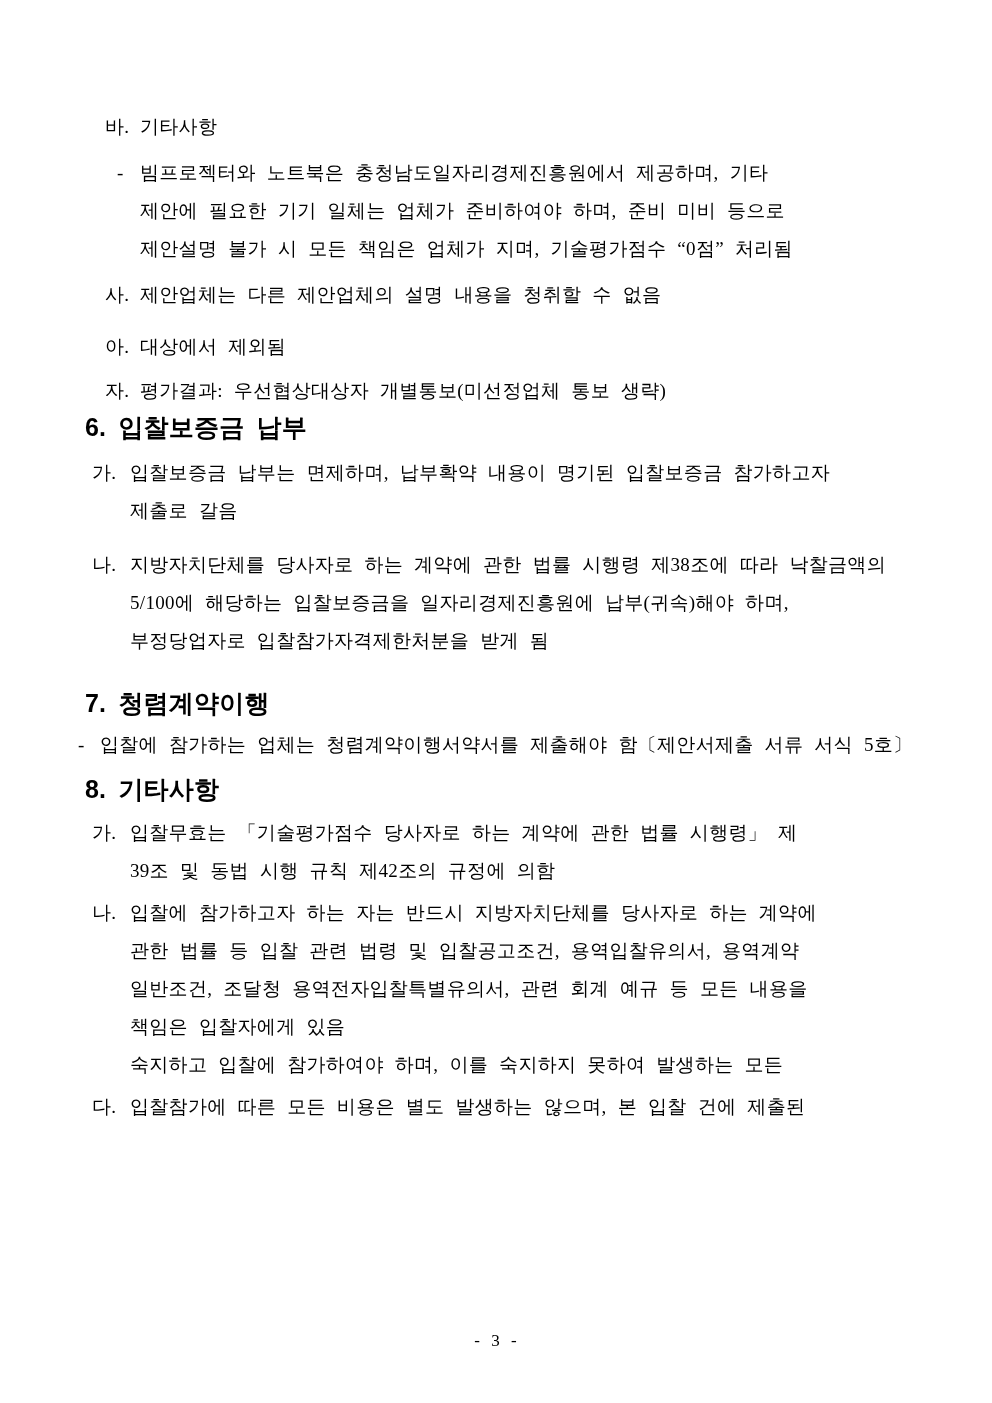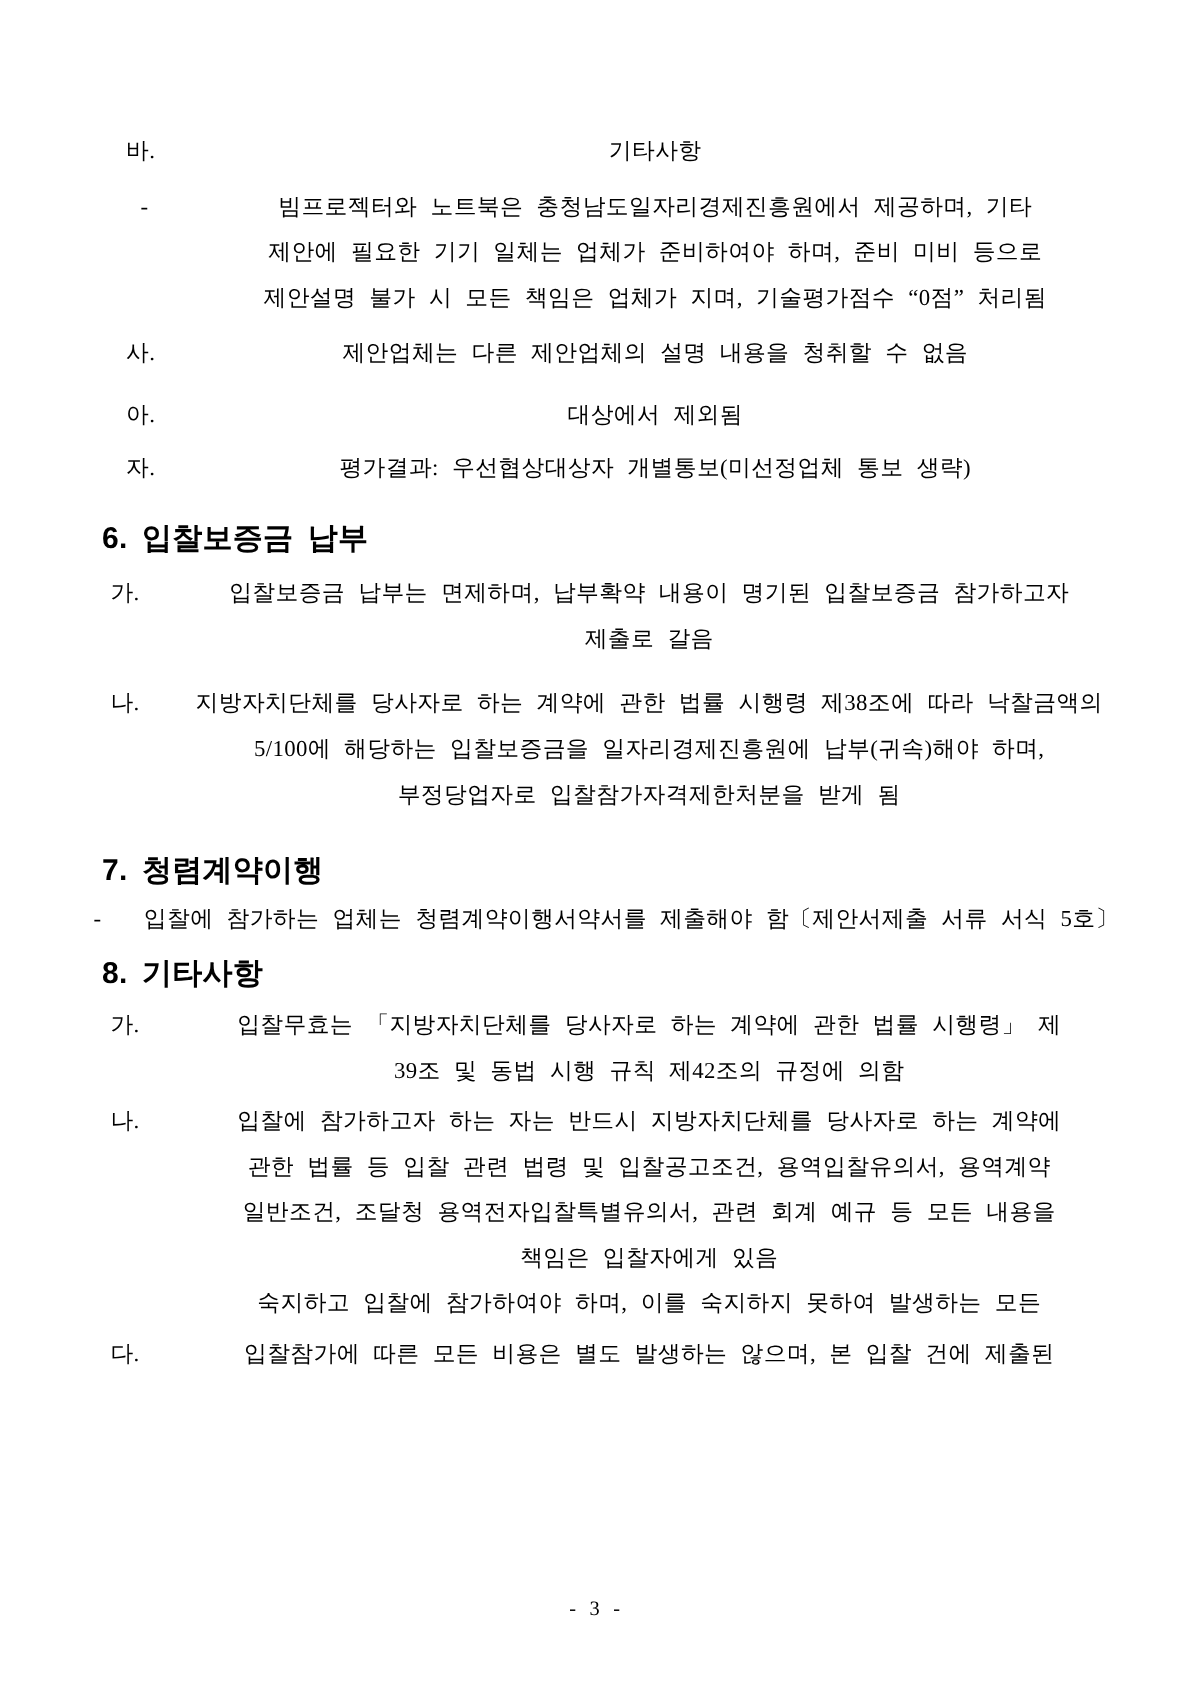--- a/index.html
+++ b/index.html
@@ -29,21 +29,20 @@
   .item {
     display: flex;
     align-items: flex-start;
   }
   .item .label {
     flex: 0 0 auto;
   }
   .item .lines {
     flex: 1 1 auto;
     min-width: 0;
-    text-align: center;
   }
   .heading {
     font-family: "Liberation Sans", "DejaVu Sans", sans-serif;
     font-weight: 800;
     font-size: 25px;
     line-height: 34px;
     letter-spacing: 0.2px;
     word-spacing: 5px;
     white-space: nowrap;
   }
@@ -54,21 +53,21 @@
   .s5-sub .label { width: 23px; }
   .s6-item { margin-left: 7px; }
   .s6-item .label { width: 38px; }
   .s7-dash { margin-left: -7px; }
   .s7-dash .label { width: 22px; }
   
   #i5-dash { margin-top: 8px; }
   #i5-sa   { margin-top: 8px; }
   #i5-a    { margin-top: 14px; }
   #i5-ja   { margin-top: 6px; }
-  #h6      { margin-top: 22px; }
+  #h6      { }
   #i6-ga   { margin-top: 10px; }
   #i6-na   { margin-top: 16px; }
   #h7      { margin-top: 26px; }
   #i7-dash { margin-top: 6px; }
   #h8      { margin-top: 8px; }
   #i8-ga   { margin-top: 8px; }
   #i8-na   { margin-top: 4px; }
   #i8-da   { margin-top: 4px; }
   .footer {
     position: absolute;
@@ -151,21 +150,21 @@
       <div class="lines">
         <div class="line">입찰에 참가하는 업체는 청렴계약이행서약서를 제출해야 함〔제안서제출 서류 서식 5호〕</div>
       </div>
     </div>
 
     <div class="heading" id="h8">8. 기타사항</div>
 
     <div class="item s6-item" id="i8-ga">
       <span class="label line">가.</span>
       <div class="lines">
-        <div class="line">입찰무효는 「지방자치단체를 당사자로 하는 계약에 관한 법률 시행령」 제</div>
+        <div class="line">입찰무효는 「기술평가점수 당사자로 하는 계약에 관한 법률 시행령」 제</div>
         <div class="line">39조 및 동법 시행 규칙 제42조의 규정에 의함</div>
       </div>
     </div>
 
     <div class="item s6-item" id="i8-na">
       <span class="label line">나.</span>
       <div class="lines">
         <div class="line">입찰에 참가하고자 하는 자는 반드시 지방자치단체를 당사자로 하는 계약에</div>
         <div class="line">관한 법률 등 입찰 관련 법령 및 입찰공고조건, 용역입찰유의서, 용역계약</div>
         <div class="line">일반조건, 조달청 용역전자입찰특별유의서, 관련 회계 예규 등 모든 내용을</div>

